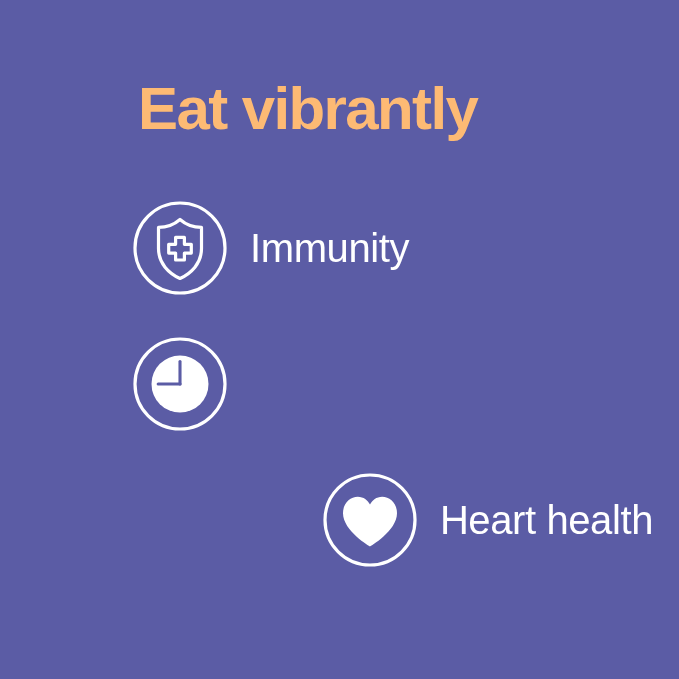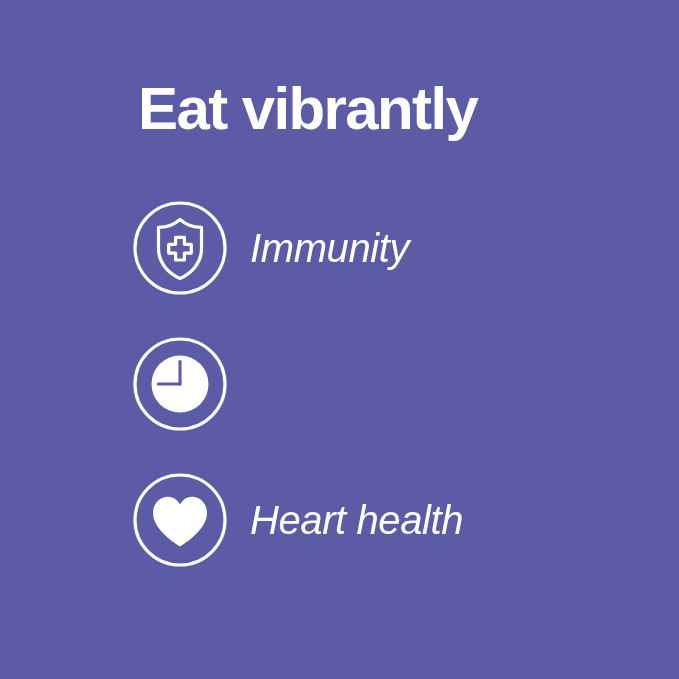--- a/index.html
+++ b/index.html
@@ -25,41 +25,40 @@
   #headline {
     position: absolute;
     left: 138px;
     top: 74px;
     width: 500px;
     font-family: "Liberation Sans", sans-serif;
     font-weight: bold;
     font-size: 60px;
     line-height: 70px;
     letter-spacing: -1.6px;
-    color: #ffffff;
+    color: #fdba74;
     white-space: nowrap;
   }
 
   
   #features {
     position: absolute;
     left: 133px;
     top: 201px;
     width: 520px;
-    font-style: italic;
   }
 
   .feature-row {
     position: relative;
     height: 94px;
     margin-bottom: 42px;
     display: flex;
     align-items: center;
   }
-  .feature-row:last-child { margin-bottom: 0; }
+  .feature-row:last-child { margin-bottom: 0; justify-content: flex-end; }
 
   .feature-icon {
     width: 94px;
     height: 94px;
     flex: 0 0 94px;
     display: block;
   }
 
   .feature-label {
     margin-left: 23px;

